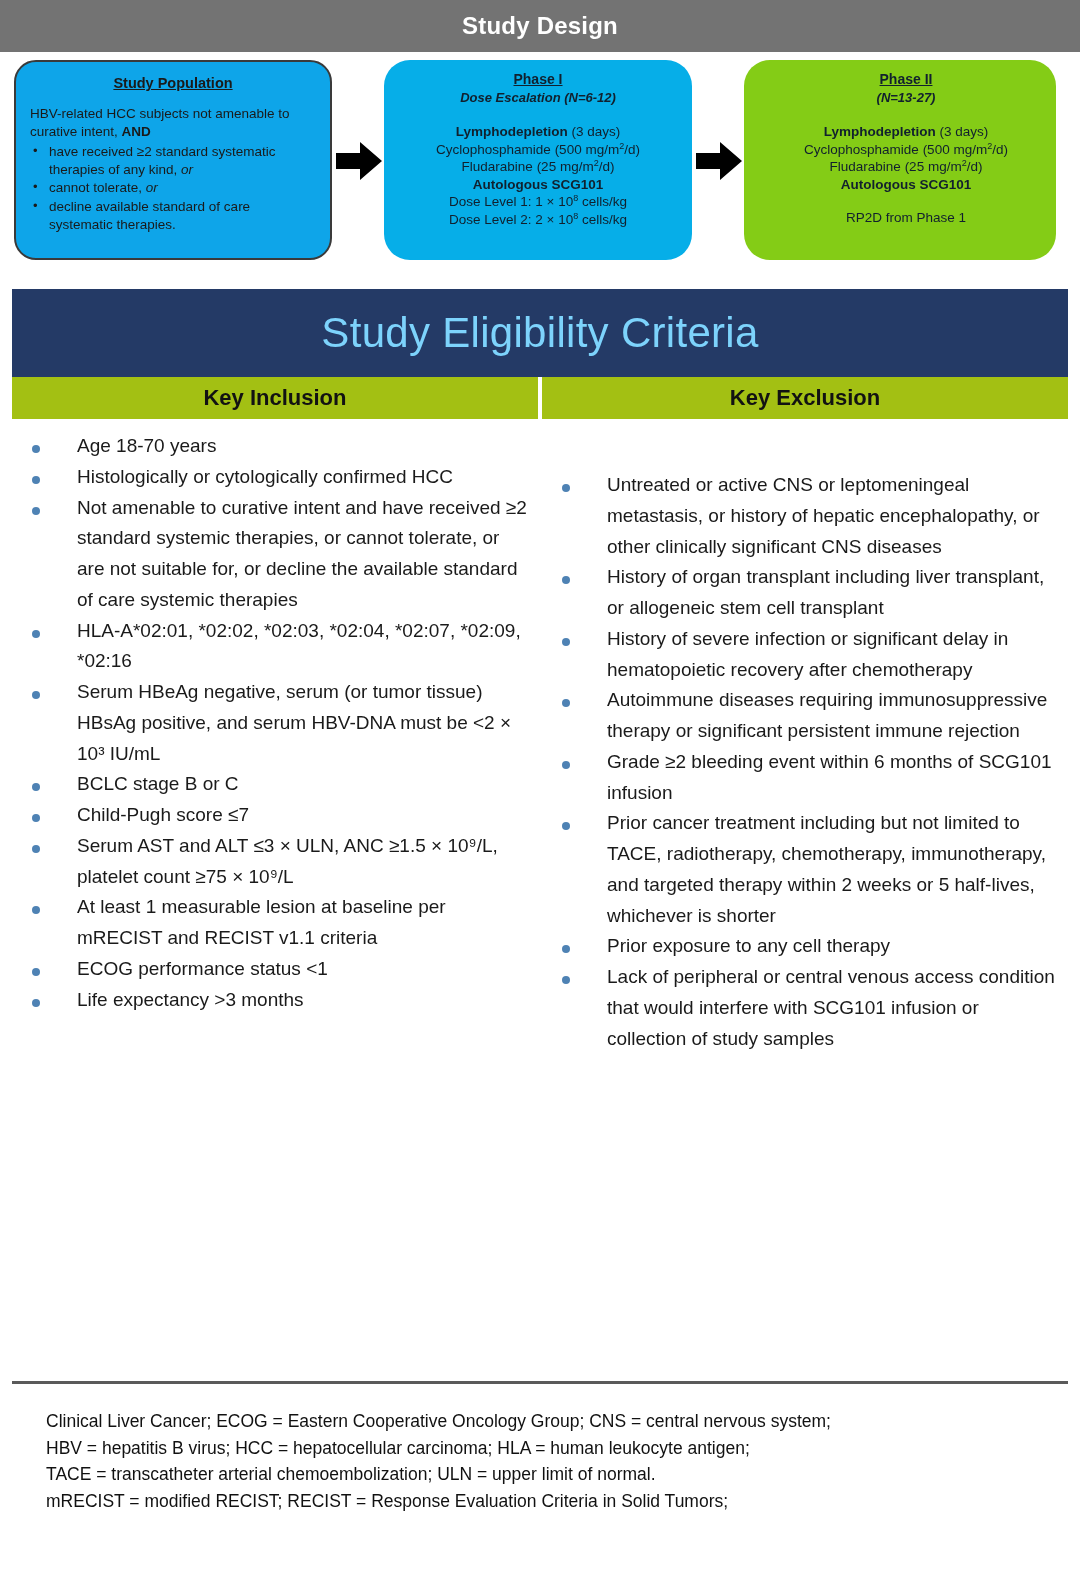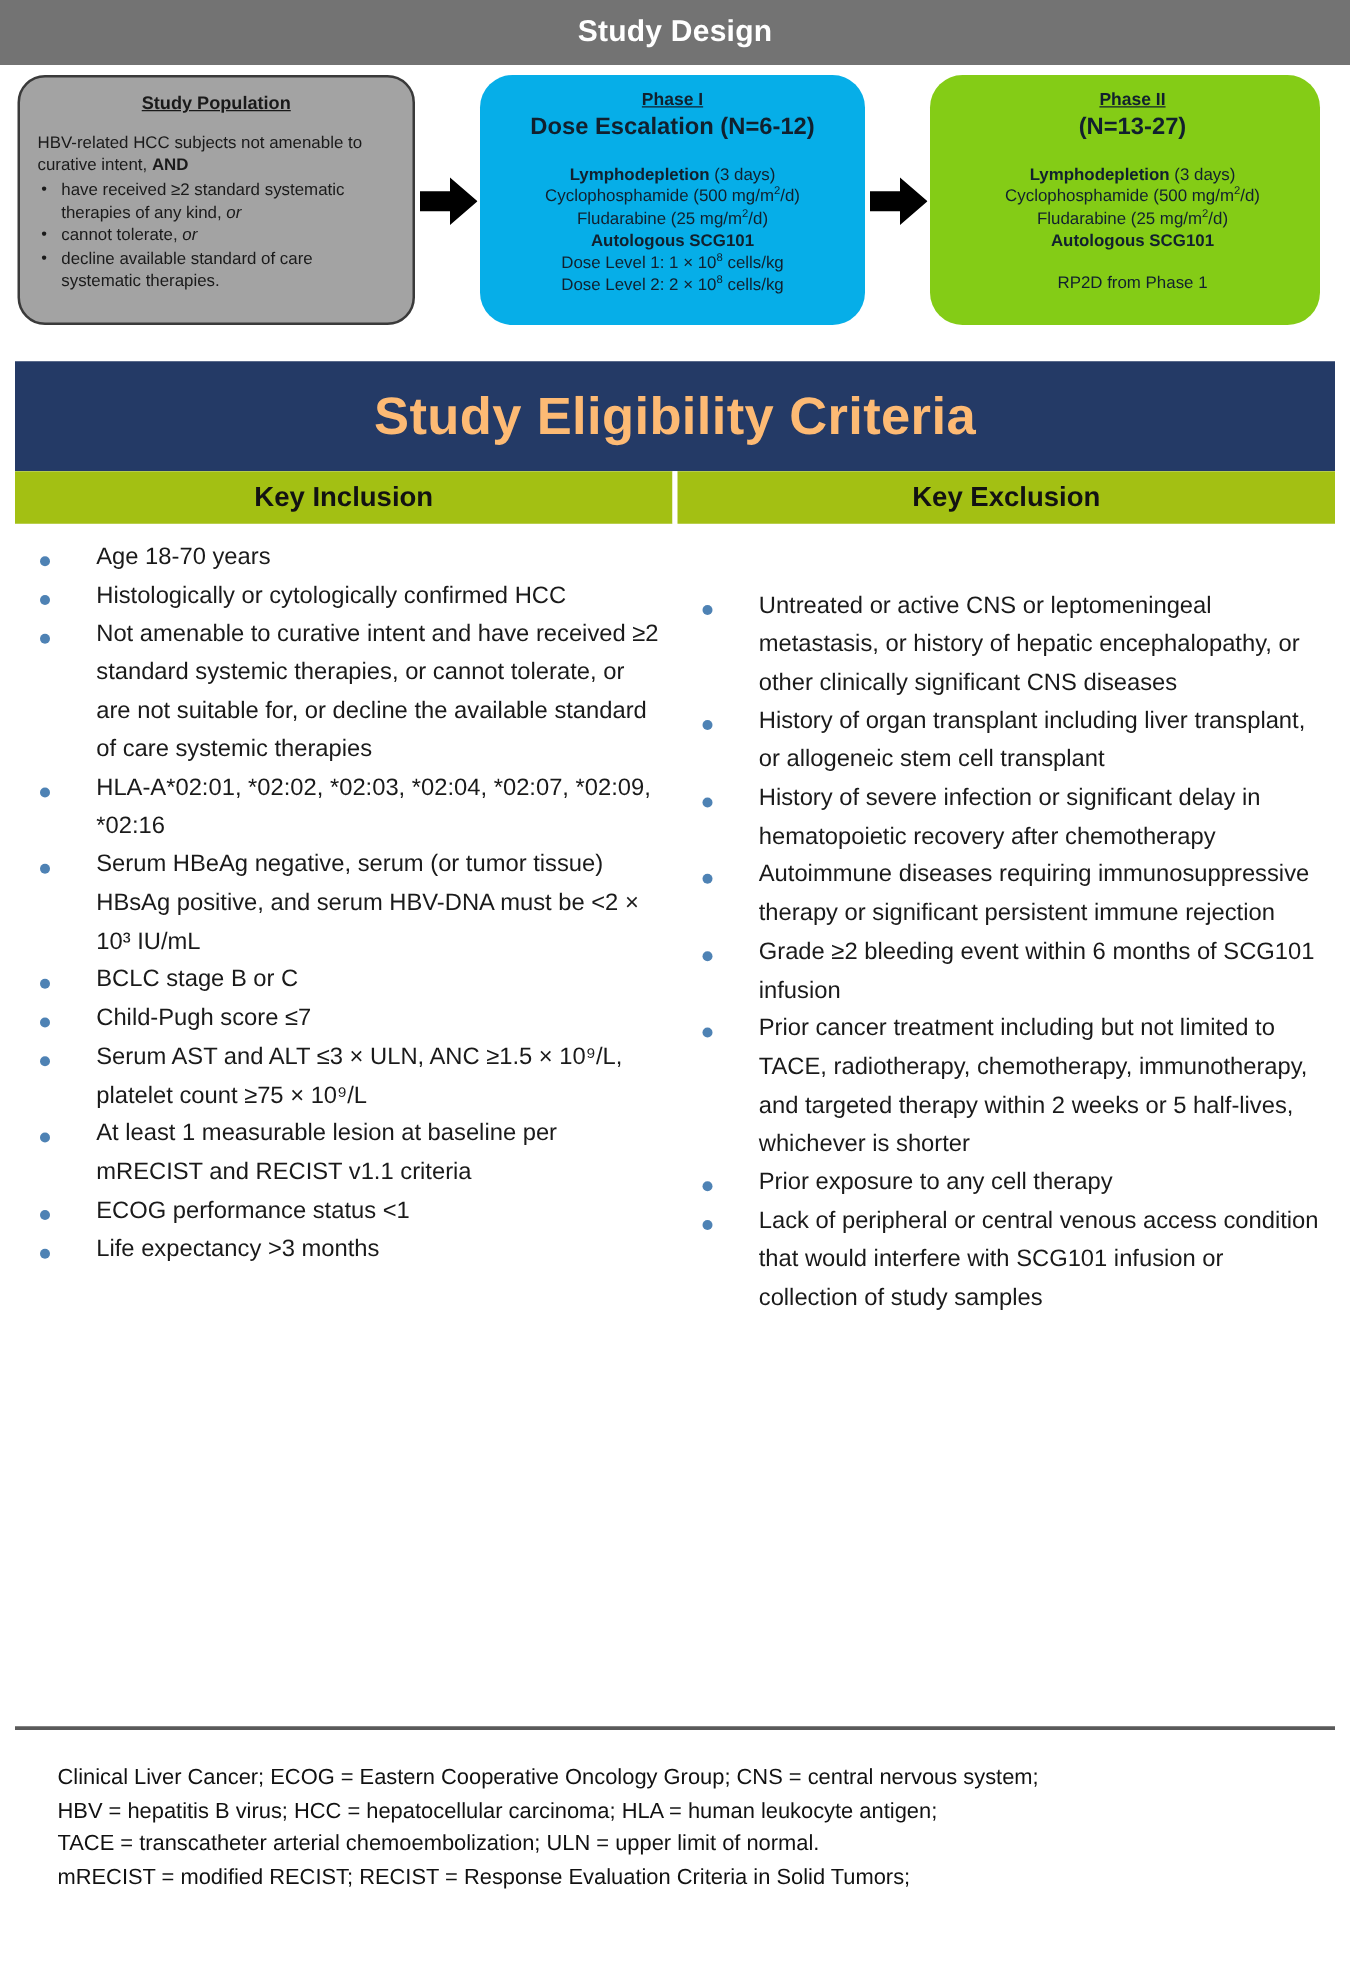--- a/index.html
+++ b/index.html
@@ -44,21 +44,21 @@
     position: absolute;
     box-sizing: border-box;
     border-radius: 26px;
     padding: 10px 12px 8px 12px;
     text-align: center;
   }
 
   .pop-box {
     left: 14px; top: 8px;
     width: 318px; height: 200px;
-    background: #a3a3a3;
+    background: #0ea5e9;
     border: 2px solid #3a3a3a;
     border-radius: 22px;
     text-align: left;
     padding: 8px 14px 8px 14px;
     font-size: 13.5px;
     line-height: 1.32;
   }
   .pop-title {
     text-align: center;
     font-weight: bold;
@@ -101,21 +101,21 @@
     font-size: 13.5px;
     line-height: 1.30;
     padding-left: 24px;
   }
   .box-title {
     font-weight: bold;
     font-size: 14px;
     text-decoration: underline;
     margin-bottom: 2px;
   }
-  .box-sub { font-weight: bold; font-size: 19px; }
+  .box-sub { font-weight: bold; font-size: 13px; font-style: italic; }
   .gap-line { height: 16px; }
   .b { font-weight: bold; }
   .i { font-style: italic; }
   sup { font-size: 9px; vertical-align: super; line-height: 0; }
 
   .arrow {
     position: absolute;
     top: 88px;
     width: 46px;
     height: 42px;
@@ -130,23 +130,23 @@
     position: absolute;
     left: 12px; top: 289px;
     width: 1056px;
     height: 1270px;
     box-sizing: border-box;
   }
 
   .elig-title {
     height: 88px;
     background: #243A66;
-    color: #fdba74;
+    color: #7dd3fc;
     font-size: 42px;
-    font-weight: bold;
+    font-weight: normal;
     display: flex;
     align-items: center;
     justify-content: center;
     letter-spacing: .3px;
   }
 
   .col-head-row {
     display: flex;
     height: 42px;
     background: #ffffff;

